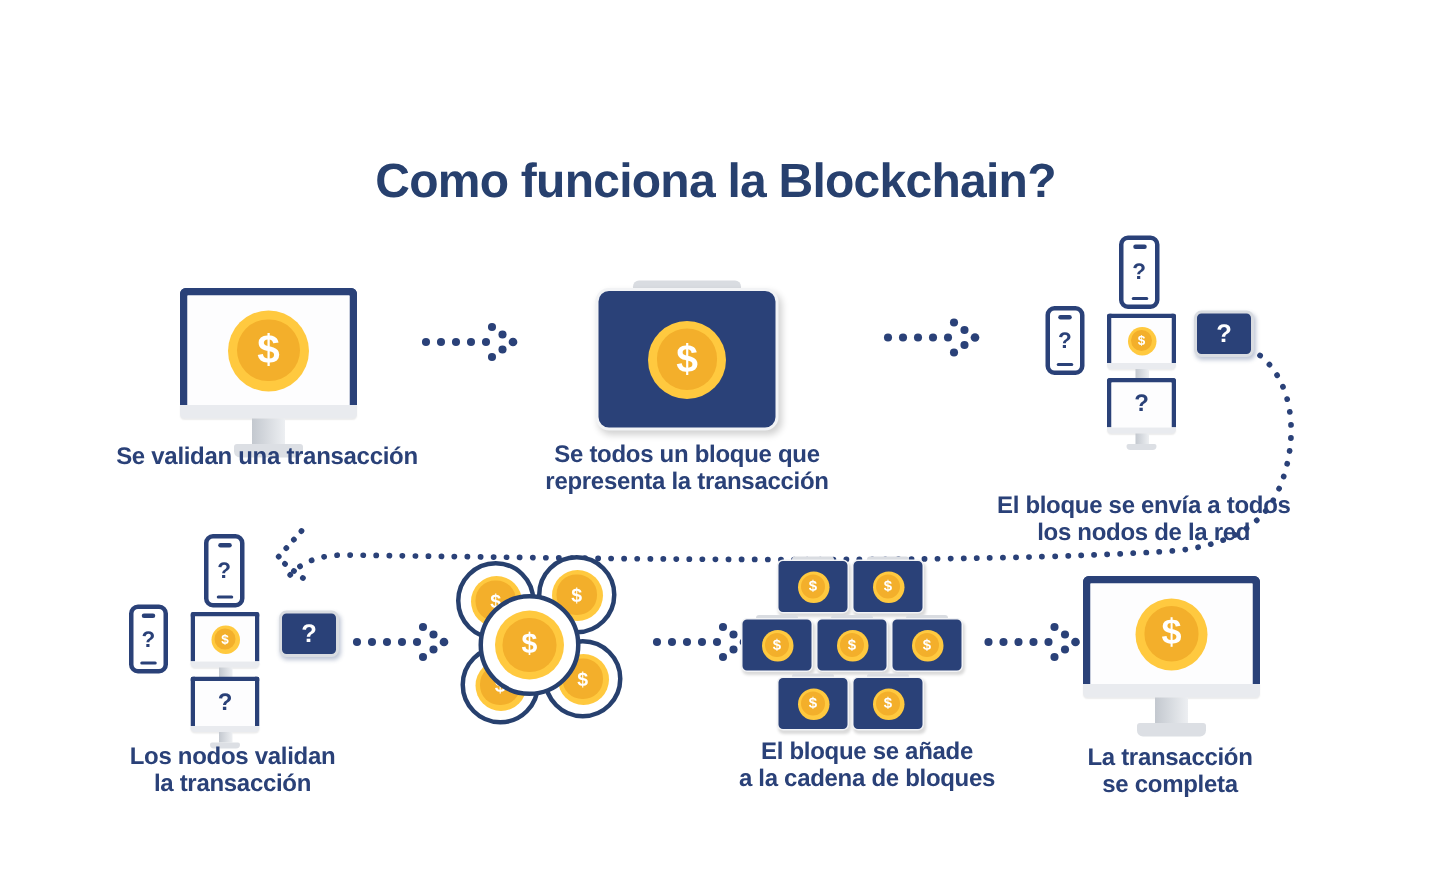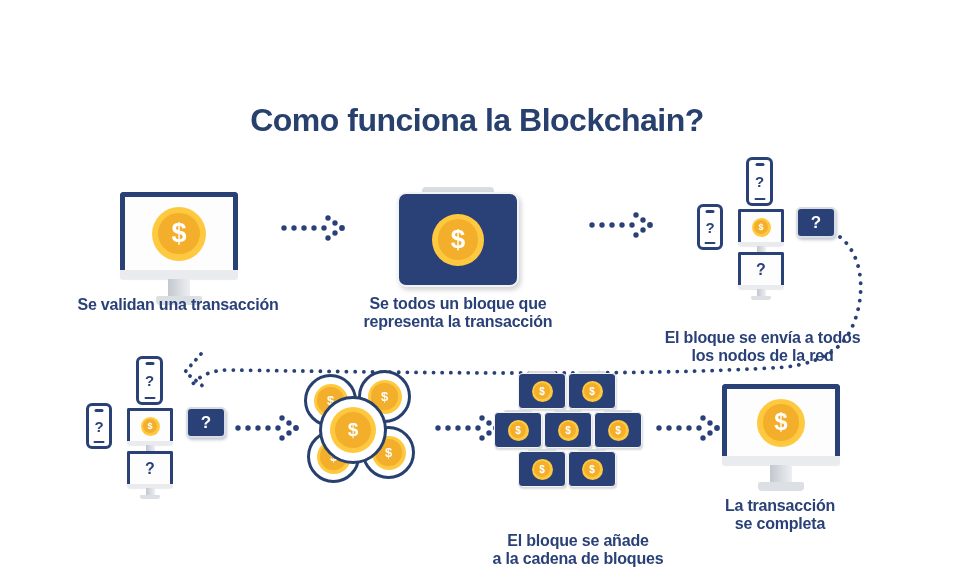--- a/index.html
+++ b/index.html
@@ -198,20 +198,22 @@
     <span>?</span>
   </div>
   <div class="monitor sm" style="left:127px; top:451px;">
     <div class="mon-frame">
       <span class="qmark-sm">?</span>
     </div>
     <div class="mon-strip"></div>
     <div class="mon-neck"></div>
     <div class="mon-base"></div>
   </div>
+  <div class="step-label" style="left:65px; top:496px; width:180px;">Los nodos validan
+la transacción</div>
 
   <svg class="arrow" style="left:234px; top:413px;" width="66" height="30" viewBox="0 0 66 30">
     <g fill="#2A4178">
       <circle cx="4" cy="15" r="2.7"></circle>
         <circle cx="14" cy="15" r="2.7"></circle>
         <circle cx="24" cy="15" r="2.7"></circle>
       <circle cx="34" cy="15" r="2.7"></circle>
         <circle cx="44" cy="15" r="2.7"></circle>
       <circle cx="48" cy="5" r="2.7"></circle>
         <circle cx="55" cy="10" r="2.7"></circle>
@@ -315,21 +317,21 @@
     </div>
     <div class="block mini" style="left:74px; top:80px; width:48px; height:40px;">
       <div class="lid"></div>
       <div class="panel">
           <div class="coin" style="width:21px;height:21px;">
             <div class="coin-inner" style="font-size:10px;">$</div>
           </div>
         </div>
     </div>
   </div>
-  <div class="step-label" style="left:478px; top:493px; width:200px;margin-top:39px;">El bloque se añade
+  <div class="step-label" style="left:478px; top:493px; width:200px;">El bloque se añade
 a la cadena de bloques</div>
 
   <svg class="arrow" style="left:655px; top:413px;" width="66" height="30" viewBox="0 0 66 30">
     <g fill="#2A4178">
       <circle cx="4" cy="15" r="2.7"></circle>
         <circle cx="14" cy="15" r="2.7"></circle>
         <circle cx="24" cy="15" r="2.7"></circle>
       <circle cx="34" cy="15" r="2.7"></circle>
         <circle cx="44" cy="15" r="2.7"></circle>
       <circle cx="48" cy="5" r="2.7"></circle>

